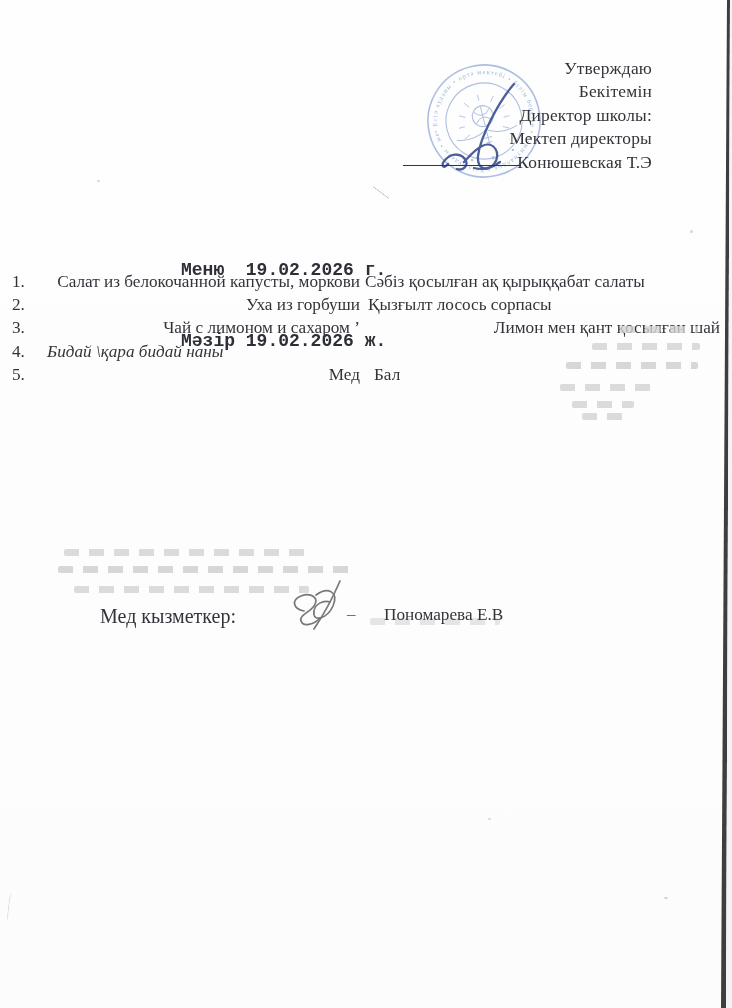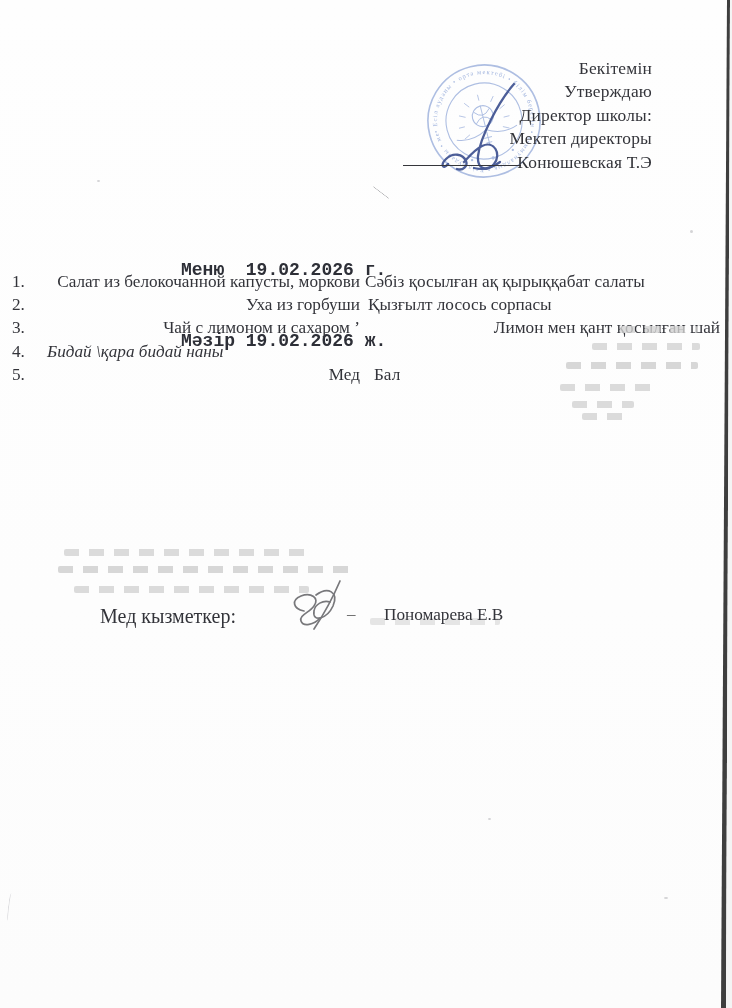--- a/index.html
+++ b/index.html
@@ -114,22 +114,22 @@
     <g fill="none" stroke="#3e5190" stroke-width="2.3" stroke-linecap="round" opacity="0.92">
       <path d="M76,4 C60,22 42,58 40,76 C39,88 48,93 56,84 C64,74 56,60 44,66 C36,70 30,78 26,82"></path>
       <path d="M10,84 c-5,6 -8,1 -2,-5 c7,-7 17,-5 20,2 c2,5 -3,10 -9,8"></path>
       <path d="M36,88 c8,2 18,0 26,-6"></path>
     </g>
   </svg>
 
   <div class="sig-line"></div>
 
   <div class="approval">
+    <div>Утверждаю</div>
     <div>Бекітемін</div>
-    <div>Утверждаю</div>
     <div>Директор школы:</div>
     <div>Мектеп директоры</div>
     <div>Конюшевская Т.Э</div>
   </div>
 
   <div class="title">
     <div>Меню  19.02.2026 г.</div>
     <div>Мәзір 19.02.2026 ж.</div>
   </div>
 

